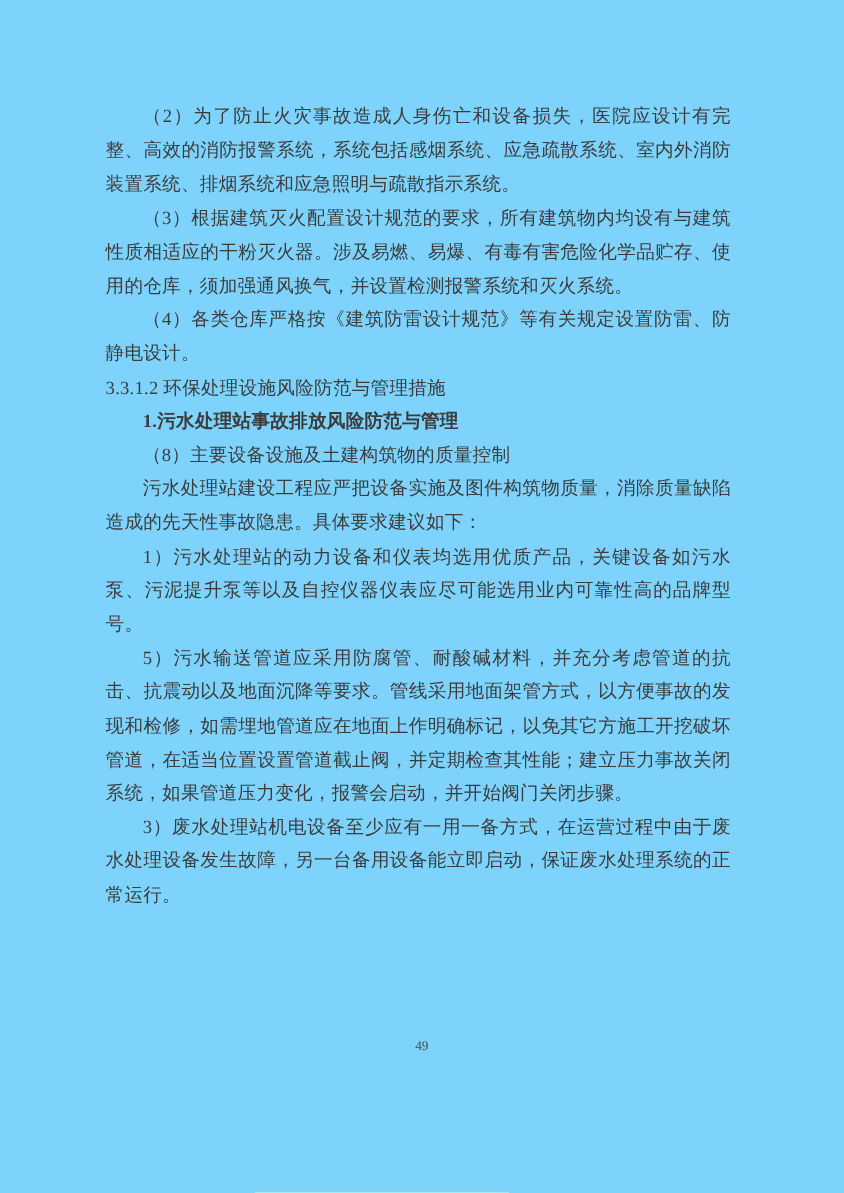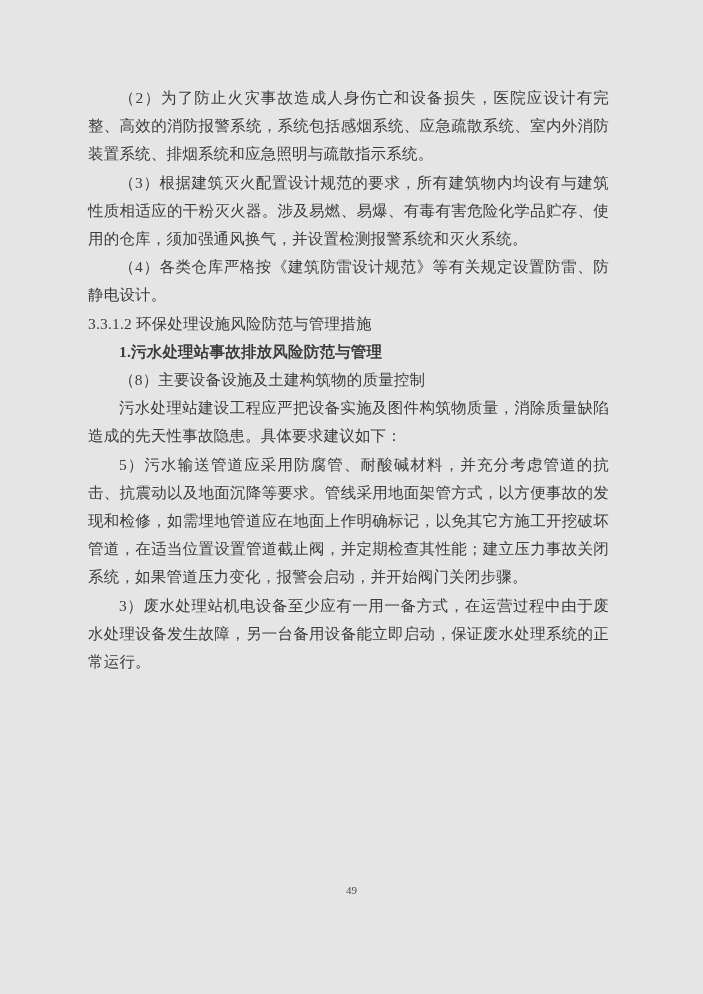--- a/index.html
+++ b/index.html
@@ -4,21 +4,21 @@
 <style>
   html, body {
     margin: 0;
     padding: 0;
     background: #ffffff;
   }
   .page {
     position: relative;
     width: 703px;
     height: 994px;
-    background: #e5e5e5;
+    background: #7dd3fc;
     overflow: hidden;
     font-family: "Liberation Serif", "DejaVu Serif", serif;
     color: #3c3c3c;
   }
   .body-text {
     position: absolute;
     left: 88px;
     top: 84px;
     width: 521px;
     font-size: 15.5px;
@@ -34,37 +34,38 @@
   }
   .body-text p.section-heading {
     text-indent: 0;
   }
   .body-text p.bold-heading {
     font-weight: bold;
     text-indent: 2em;
   }
   .page-number {
     position: absolute;
-    top: 884px;
+    top: 866px;
     left: 0;
     width: 100%;
     text-align: center;
     font-size: 11px;
     color: #4a4a4a;
   }
 </style>
 </head>
 <body>
 
 <div class="page">
   <div class="body-text">
       <p class="body">（2）为了防止火灾事故造成人身伤亡和设备损失，医院应设计有完整、高效的消防报警系统，系统包括感烟系统、应急疏散系统、室内外消防装置系统、排烟系统和应急照明与疏散指示系统。</p>
       <p class="body">（3）根据建筑灭火配置设计规范的要求，所有建筑物内均设有与建筑性质相适应的干粉灭火器。涉及易燃、易爆、有毒有害危险化学品贮存、使用的仓库，须加强通风换气，并设置检测报警系统和灭火系统。</p>
       <p class="body">（4）各类仓库严格按《建筑防雷设计规范》等有关规定设置防雷、防静电设计。</p>
       <p class="section-heading">3.3.1.2 环保处理设施风险防范与管理措施</p>
       <p class="bold-heading">1.污水处理站事故排放风险防范与管理</p>
       <p class="body">（8）主要设备设施及土建构筑物的质量控制</p>
       <p class="body">污水处理站建设工程应严把设备实施及图件构筑物质量，消除质量缺陷造成的先天性事故隐患。具体要求建议如下：</p>
+      <p class="body">1）污水处理站的动力设备和仪表均选用优质产品，关键设备如污水泵、污泥提升泵等以及自控仪器仪表应尽可能选用业内可靠性高的品牌型号。</p>
       <p class="body">5）污水输送管道应采用防腐管、耐酸碱材料，并充分考虑管道的抗击、抗震动以及地面沉降等要求。管线采用地面架管方式，以方便事故的发现和检修，如需埋地管道应在地面上作明确标记，以免其它方施工开挖破坏管道，在适当位置设置管道截止阀，并定期检查其性能；建立压力事故关闭系统，如果管道压力变化，报警会启动，并开始阀门关闭步骤。</p>
       <p class="body">3）废水处理站机电设备至少应有一用一备方式，在运营过程中由于废水处理设备发生故障，另一台备用设备能立即启动，保证废水处理系统的正常运行。</p>
     </div>
   <div class="page-number">49</div>
 </div>
 
 </body></html>

